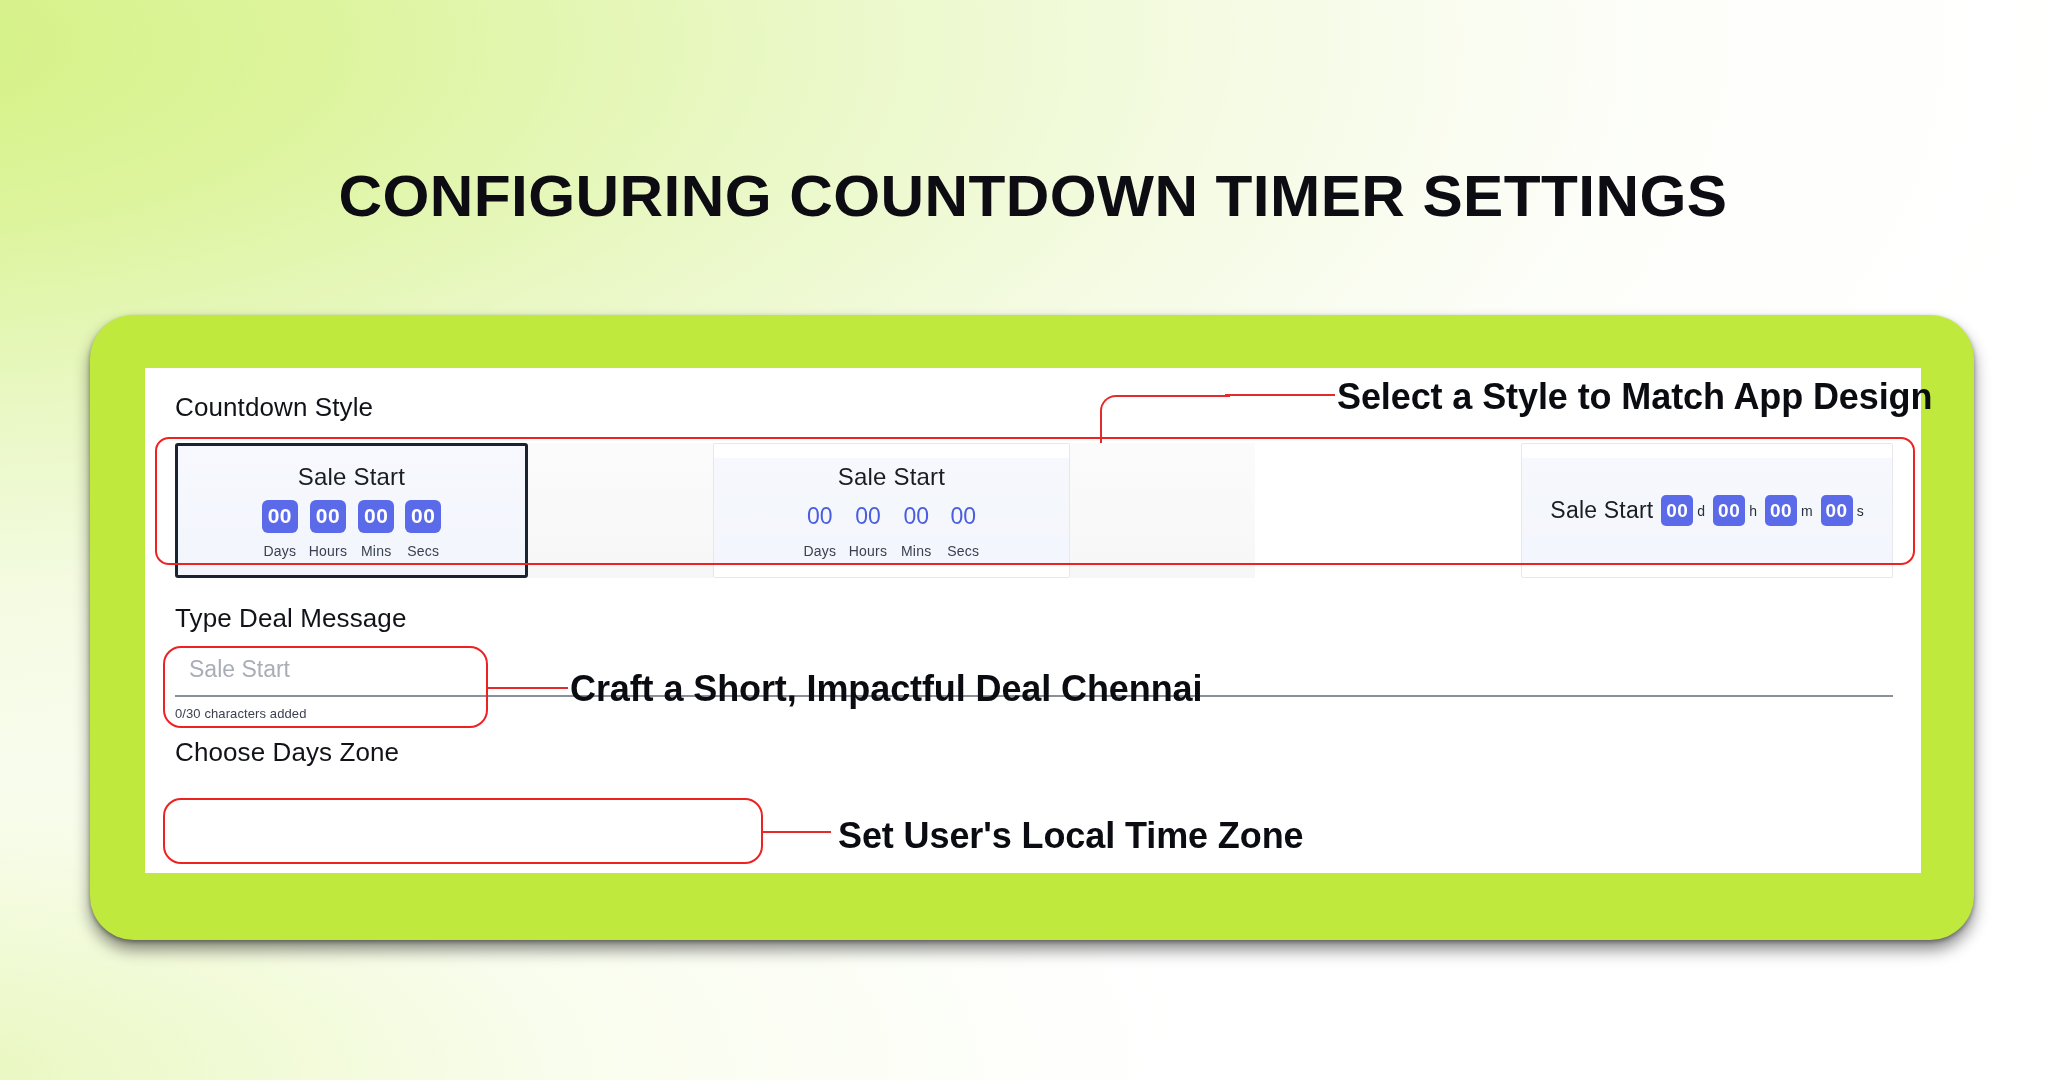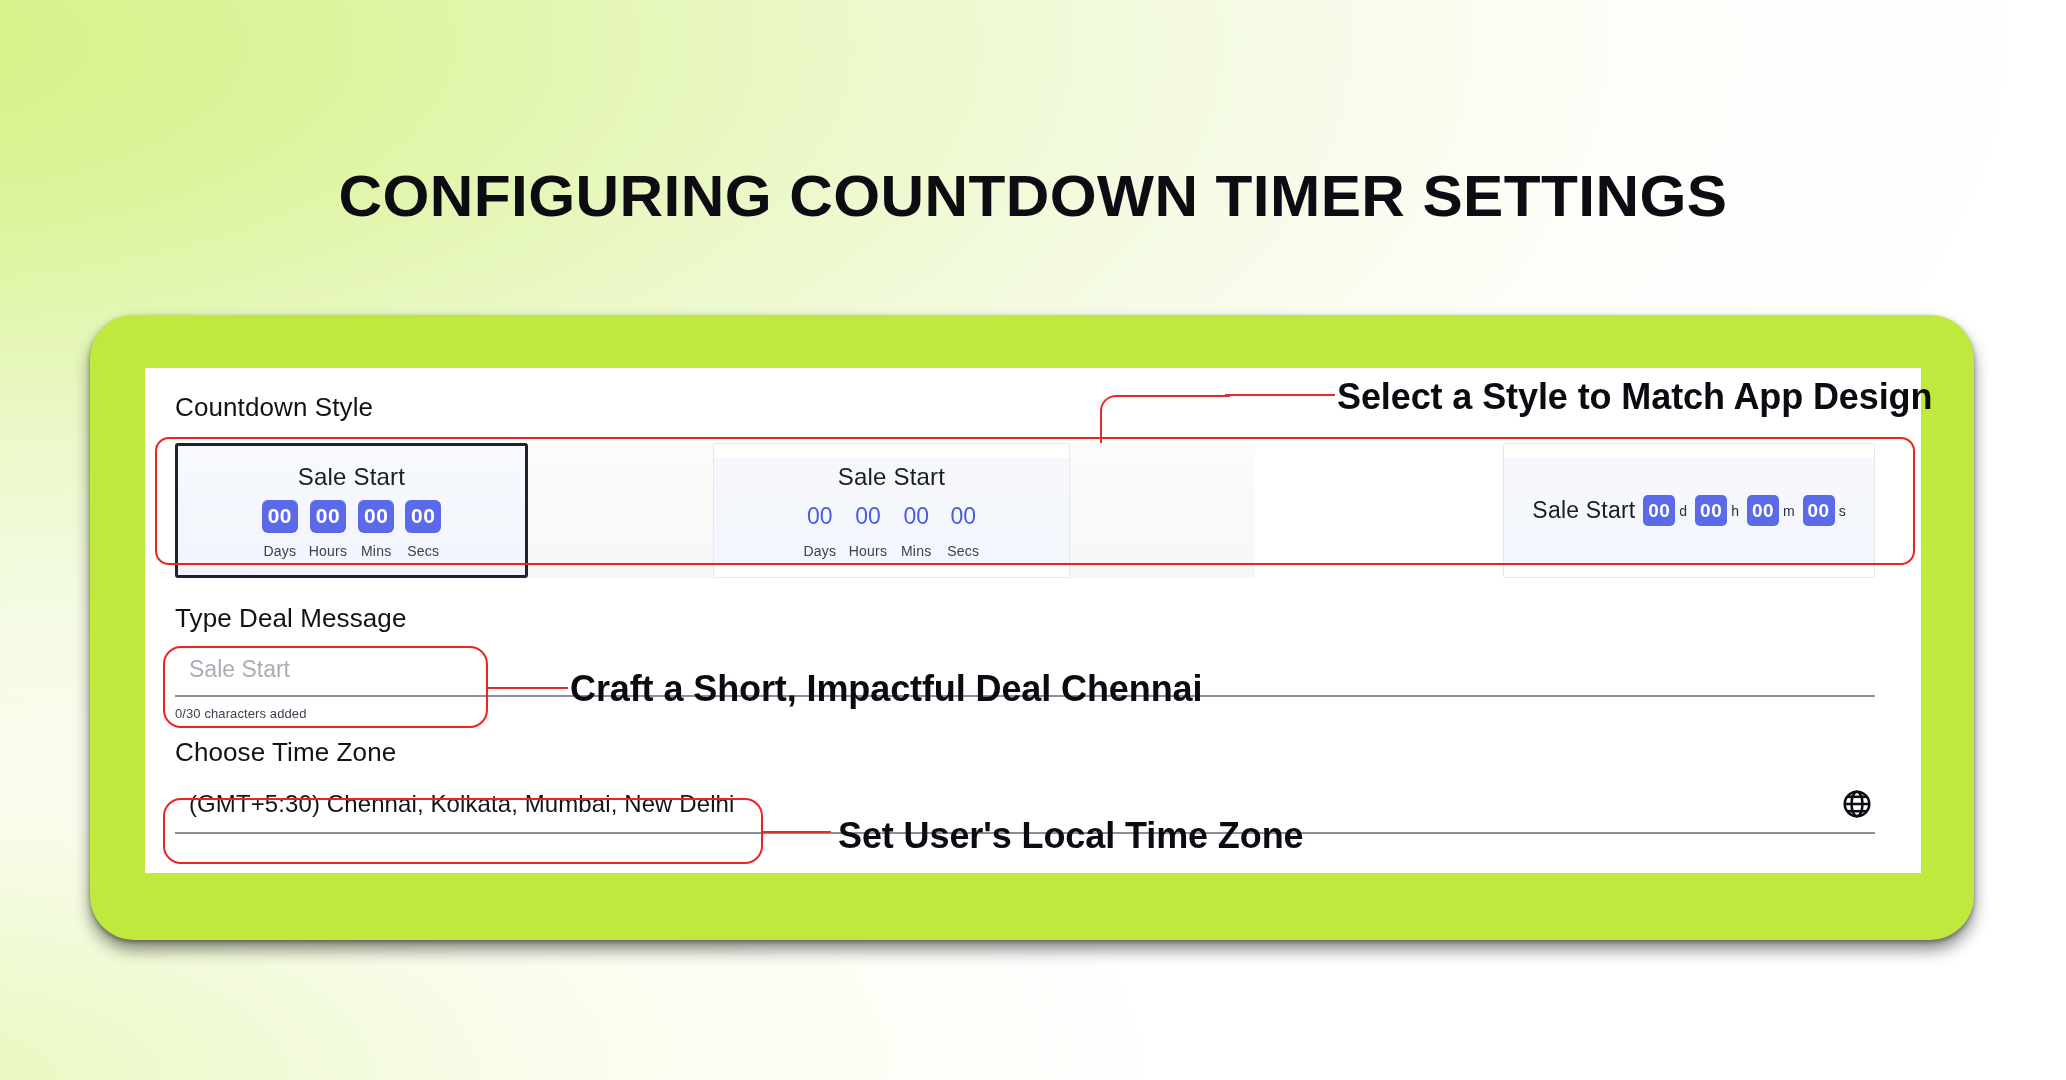--- a/index.html
+++ b/index.html
@@ -59,21 +59,21 @@
   }
 
   
   #settings-panel {
     position: absolute;
     left: 145px;
     top: 368px;
     width: 1776px;
     height: 505px;
     background: #ffffff;
-    padding: 24px 46px 0 30px;
+    padding: 24px 28px 0 30px;
   }
 
   .section-label {
     font-size: 26px;
     color: #111318;
     font-weight: 400;
     letter-spacing: 0.1px;
   }
 
   
@@ -346,31 +346,21 @@
 
   <div id="deal-section">
     <div class="section-label">Type Deal Message</div>
     <div id="deal-input-wrap">
       <input id="deal-input" type="text" placeholder="Sale Start" style="">
     </div>
     <div id="deal-counter">0/30 characters added</div>
   </div>
 
   <div id="tz-section">
-    <div class="section-label">Choose Time Zone</div>
-    <div id="tz-row">
-      <div id="tz-value">(GMT+5:30) Chennai, Kolkata, Mumbai, New Delhi</div>
-      <svg id="globe-icon" viewBox="0 0 24 24" fill="none" stroke="#0b0c11" stroke-width="1.9">
-        <circle cx="12" cy="12" r="9.2"></circle>
-        <ellipse cx="12" cy="12" rx="4.1" ry="9.2"></ellipse>
-        <line x1="2.8" y1="12" x2="21.2" y2="12"></line>
-        <line x1="4.3" y1="6.6" x2="19.7" y2="6.6"></line>
-        <line x1="4.3" y1="17.4" x2="19.7" y2="17.4"></line>
-      </svg>
-    </div>
+    <div class="section-label">Choose Days Zone</div>
   </div>
 </div>
 
 <div class="annot-box" id="annot-box-style"></div>
 <div id="annot-elbow-style"></div>
 <div class="annot-line" id="annot-line-style"></div>
 <div class="annot-text" id="annot-text-style">Select a Style to Match App Design</div>
 
 <div class="annot-box" id="annot-box-deal"></div>
 <div class="annot-line" id="annot-line-deal"></div>

